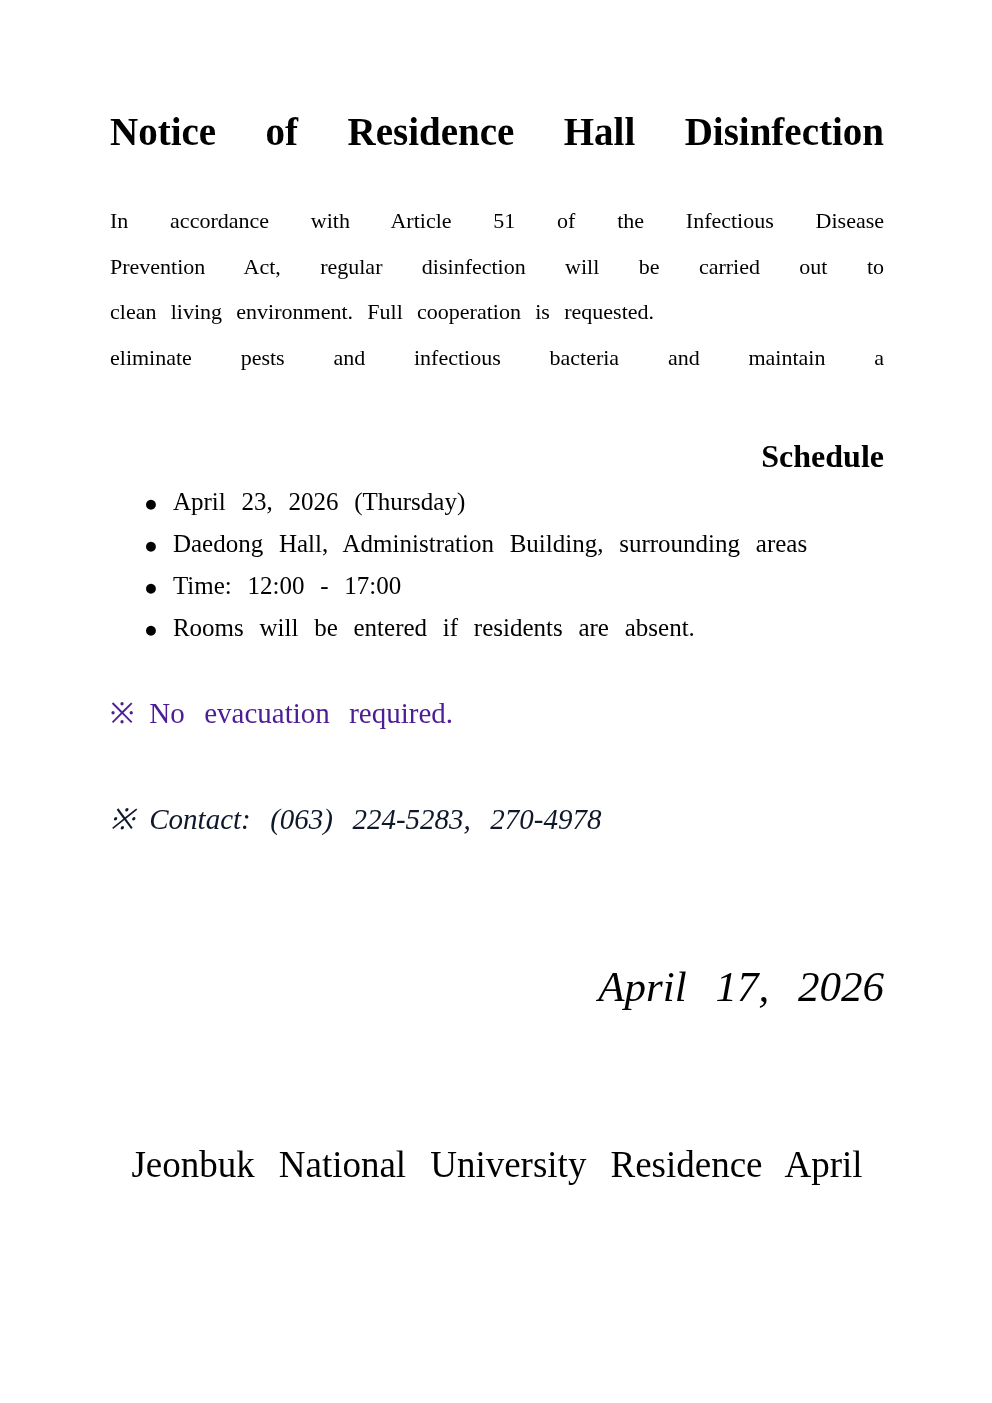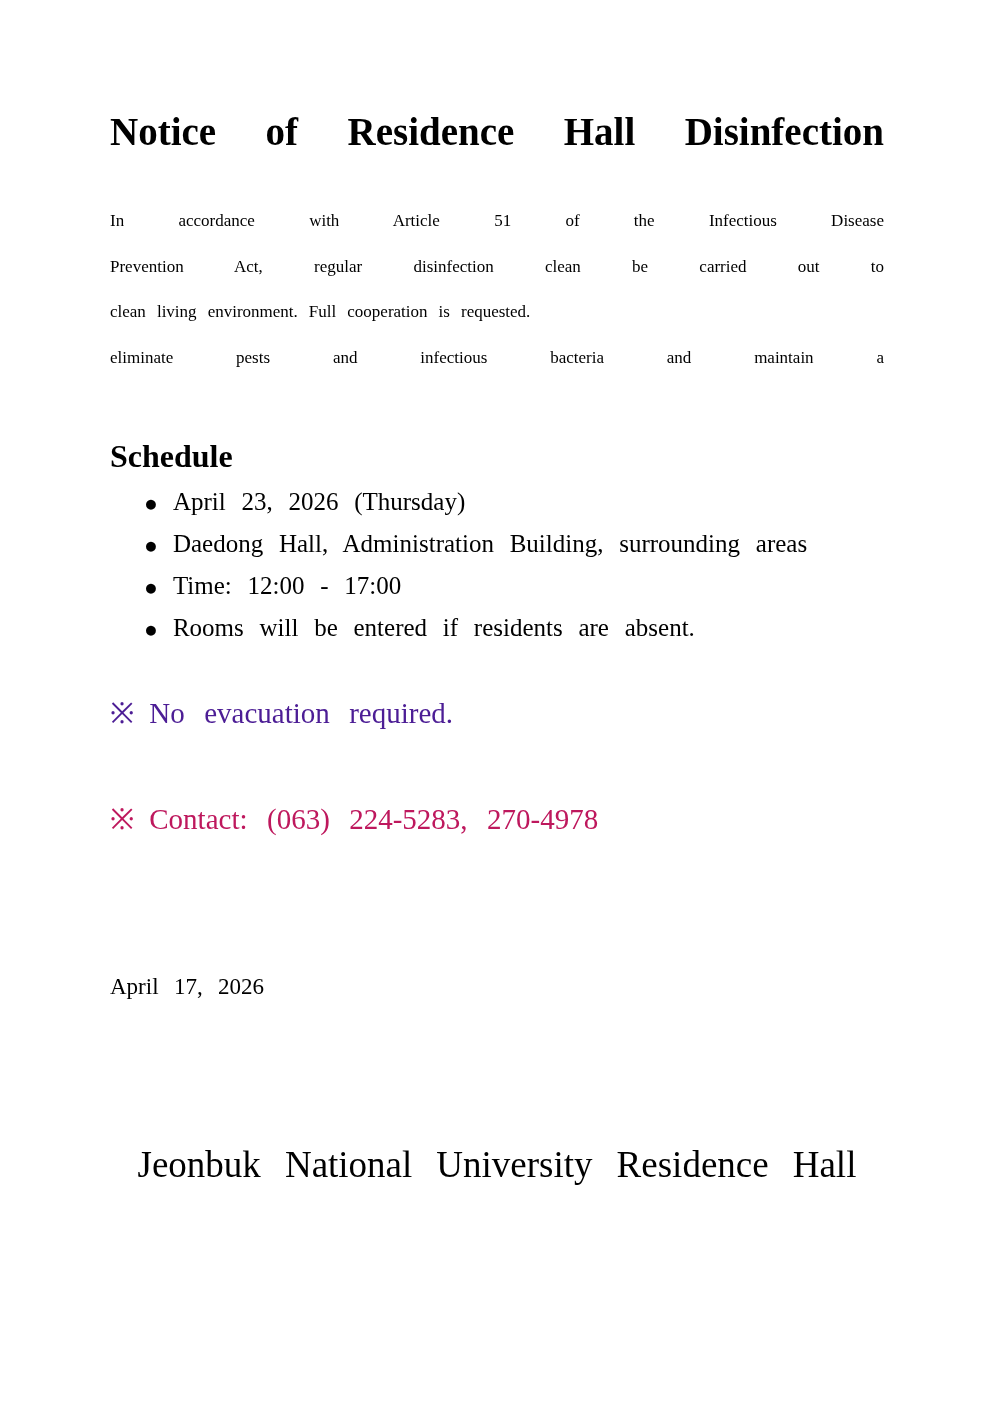--- a/index.html
+++ b/index.html
@@ -25,39 +25,39 @@
     font-weight: bold;
     line-height: 48px;
     white-space: nowrap;
     text-align: justify;
     text-align-last: justify;
     -moz-text-align-last: justify;
     word-spacing: 0.30em;
   }
   .intro {
     margin-top: 42px;
-    font-size: 17px;
+    font-size: 22px;
   }
   .intro-line {
     line-height: 45.5px;
     word-spacing: 0.40em;
     text-align: justify;
     text-align-last: justify;
     -moz-text-align-last: justify;
   }
   .intro-line.last {
     text-align-last: left;
     -moz-text-align-last: left;
   }
   .schedule-heading {
     margin: 56px 0 0 0;
     font-size: 32px;
     font-weight: bold;
     line-height: 40px;
-    text-align: left;
+    text-align: right;
     word-spacing: 0.1em;
   }
   .schedule-list {
     list-style: none;
     margin: 6px 0 0 0;
     padding: 0 0 0 34px;
     font-size: 25px;
   }
   .schedule-list li {
     line-height: 40px;
@@ -76,53 +76,55 @@
     line-height: 40px;
     word-spacing: 0.42em;
     white-space: nowrap;
   }
   .note-evacuation {
     margin-top: 43px;
     color: #4c1d95;
   }
   .note-contact {
     margin-top: 66px;
-    color: #be185d;
+    color: #0f172a;
+    font-style: italic;
   }
   .ref-marker {
     display: inline-block;
     margin-right: 15px;
     word-spacing: 0;
   }
   .issue-date {
     margin-top: 126px;
-    font-size: 23px;
+    font-size: 43px;
     line-height: 44px;
-    text-align: left;
+    text-align: right;
     word-spacing: 0.42em;
+    font-style: italic;
   }
   .issuer {
     margin-top: 131px;
     font-size: 37px;
     line-height: 50px;
     text-align: center;
     word-spacing: 0.40em;
     white-space: nowrap;
   }
 </style>
 </head>
 <body>
 
 <div class="page">
 
   <h1 class="doc-title">Notice of Residence Hall Disinfection</h1>
 
   <div class="intro">
     <div class="intro-line">In accordance with Article 51 of the Infectious Disease</div>
-    <div class="intro-line">Prevention Act, regular disinfection clean be carried out to</div>
+    <div class="intro-line">Prevention Act, regular disinfection will be carried out to</div>
     <div class="intro-line last">clean living environment. Full cooperation is requested.</div>
     <div class="intro-line">eliminate pests and infectious bacteria and maintain a</div>
   </div>
 
   <h2 class="schedule-heading">Schedule</h2>
 
   <ul class="schedule-list">
     <li>
       <span class="bullet">●</span><span>April 23, 2026 (Thursday)</span>
     </li>
@@ -140,15 +142,15 @@
   <div class="note note-evacuation">
     <span class="ref-marker">※</span><span>No evacuation required.</span>
   </div>
 
   <div class="note note-contact">
     <span class="ref-marker">※</span><span>Contact: (063) 224-5283, 270-4978</span>
   </div>
 
   <div class="issue-date">April 17, 2026</div>
 
-  <div class="issuer">Jeonbuk National University Residence Hall</div>
+  <div class="issuer">Jeonbuk National University Residence April</div>
 
 </div>
 
 </body></html>

